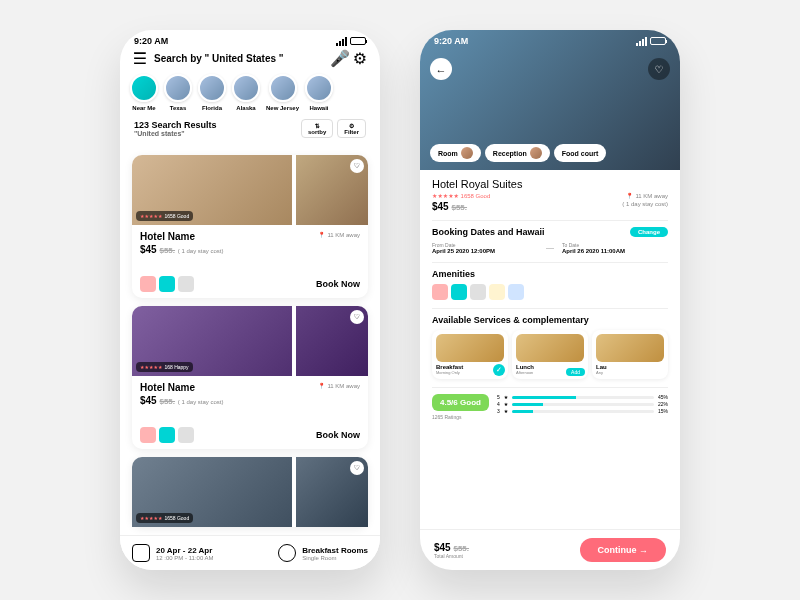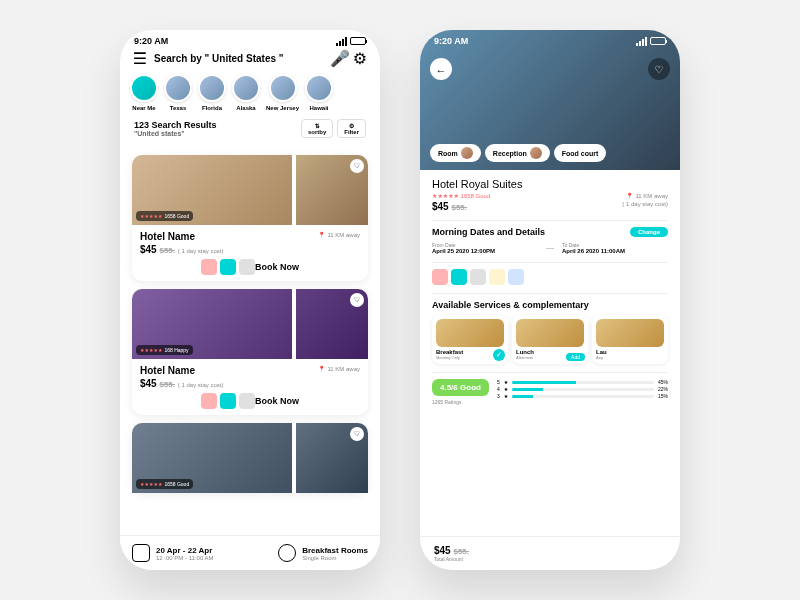--- a/index.html
+++ b/index.html
@@ -28,21 +28,21 @@
 .card .imgs .side{flex:1;border-radius:0 10px 0 0;background:linear-gradient(135deg,#c0a880,#907050);position:relative}
 .badge{position:absolute;bottom:4px;left:4px;background:rgba(0,0,0,.6);color:#fff;font-size:5px;padding:2px 4px;border-radius:4px;display:flex;gap:2px;align-items:center}
 .badge .stars{color:#ff6b6b}
 .heart{position:absolute;top:4px;right:4px;width:14px;height:14px;background:#fff;border-radius:50%;display:flex;align-items:center;justify-content:center;font-size:7px}
 .card .body{padding:6px 8px}
 .card .body .title{font-size:10px;font-weight:700}
 .card .body .dist{font-size:6px;color:#888;float:right}
 .card .body .price{font-size:10px;font-weight:700;margin-top:2px}
 .card .body .price .old{color:#aaa;text-decoration:line-through;font-size:8px}
 .card .body .price .note{font-size:6px;color:#888;font-weight:400}
-.card .body .row2{display:flex;justify-content:center;align-items:center;margin-top:4px}
+.card .body .row2{display:flex;justify-content:space-between;align-items:center;margin-top:21px}
 .amenities{display:flex;gap:3px}
 .am{width:16px;height:16px;border-radius:4px}
 .am1{background:#ffb3b3}.am2{background:#00d4d4}.am3{background:#e0e0e0}.am4{background:#fff4d0}.am5{background:#d0e4ff}
 .book{font-size:9px;font-weight:700}
 .bottom-bar{display:flex;justify-content:space-between;align-items:center;padding:8px 12px;border-top:1px solid #eee;background:#fff}
 .bb-item{display:flex;gap:6px;align-items:center;font-size:8px;font-weight:700}
 .bb-item .sub{font-size:6px;color:#888;font-weight:400;display:block}
 .bb-ic{width:18px;height:18px;border:1.5px solid #000;border-radius:4px}
 
 .hero{height:140px;background:linear-gradient(135deg,#6090b0,#304050);position:relative}
@@ -264,37 +264,40 @@
           <span class="note">📍 <span>11 KM away</span></span>
         </div>
       <div class="row">
           <span class="price"><span>$45</span> <span class="old" style="color:#aaa;text-decoration:line-through;font-size:8px">$55.</span></span>
           <span class="note">( 1 day stay cost)</span>
         </div>
     </div>
     <div class="divider"></div>
     <div class="sec">
       <div class="sec-h">
-          <span class="t">Morning Dates and Details</span>
+          <span class="t">Booking Dates and Hawaii</span>
           <span class="chg">Change</span>
         </div>
       <div class="dates">
         <div class="d">
             <div class="lbl">From Date</div>
             <div class="val">April 25 2020   12:00PM</div>
           </div>
         <div class="sep"></div>
         <div class="d">
             <div class="lbl">To  Date</div>
             <div class="val">April 26 2020   11:00AM</div>
           </div>
       </div>
     </div>
     <div class="divider"></div>
     <div class="sec">
+      <div class="sec-h">
+          <span class="t">Amenities</span>
+        </div>
       <div class="amenities">
           <div class="am am1"></div>
           <div class="am am2"></div>
           <div class="am am3"></div>
           <div class="am am4"></div>
           <div class="am am5"></div>
         </div>
     </div>
     <div class="divider"></div>
     <div class="sec">
@@ -352,14 +355,15 @@
                 <div class="fill" style="width:15%"></div>
               </div>
               <span>15%</span>
             </div>
         </div>
       </div>
     </div>
   </div>
   <div class="footer">
     <div class="tot"><span>$45</span> <span style="color:#aaa;text-decoration:line-through;font-size:8px">$55.</span><span class="lbl">Total Amount</span></div>
+    <div class="cont">Continue →</div>
   </div>
 </div>
 
 </body></html>

